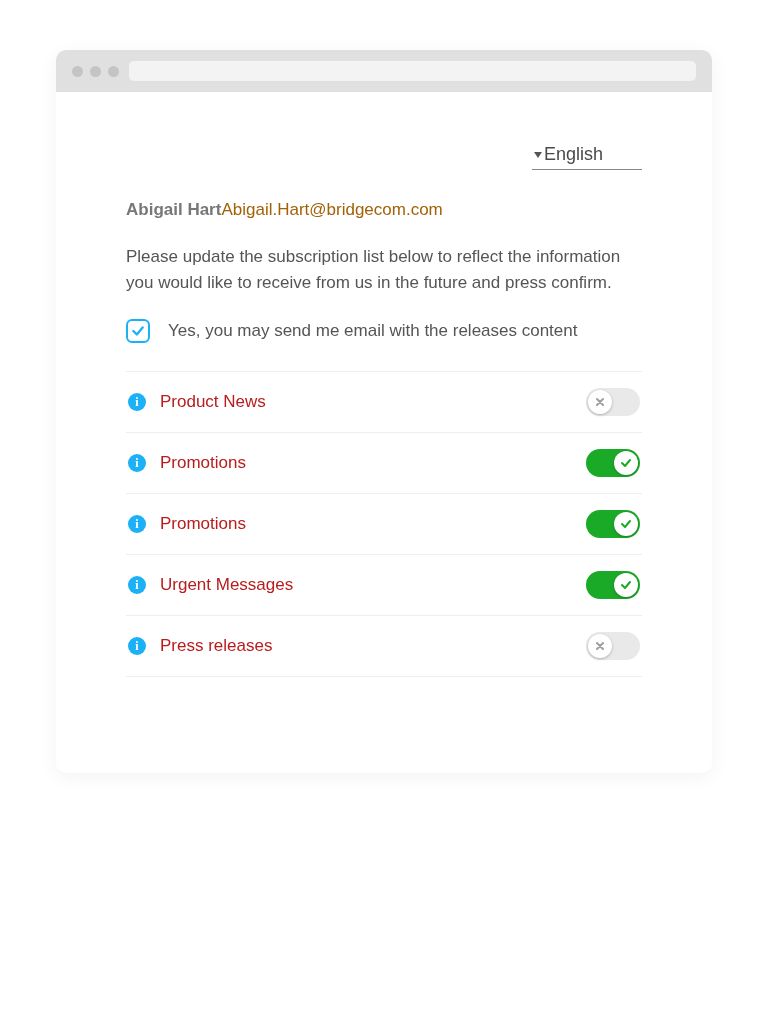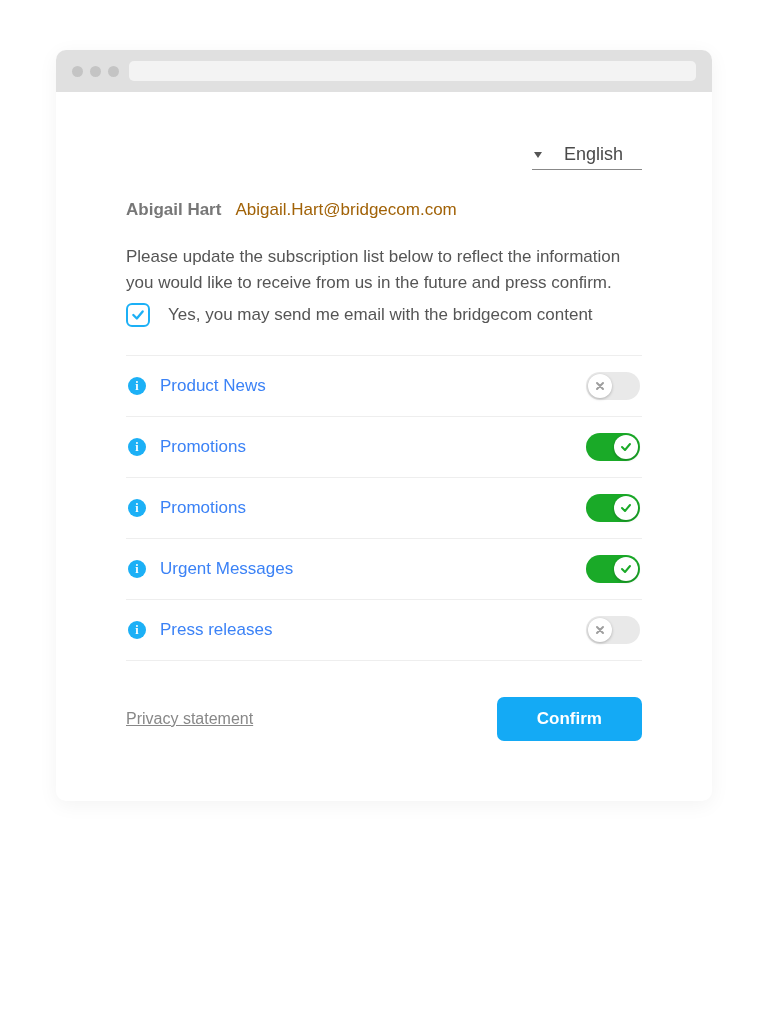--- a/index.html
+++ b/index.html
@@ -46,21 +46,21 @@
   }
 
   .lang-row {
     display: flex;
     justify-content: flex-end;
     margin-bottom: 30px;
   }
   .lang-select {
     display: inline-flex;
     align-items: center;
-    gap: 20px;
+    gap: 0;
     border-bottom: 1px solid #888;
     padding: 2px 4px 4px 2px;
     min-width: 110px;
     font-size: 18px;
     color: #4a4a4a;
     cursor: pointer;
   }
   .lang-select .tri {
     width: 0; height: 0;
     border-left: 4px solid transparent;
@@ -70,31 +70,30 @@
   }
 
   .pref-for {
     color: #bdbdbd;
     font-size: 16px;
     margin-bottom: 4px;
   }
   .user-line {
     display: flex;
     align-items: baseline;
-    gap: 14px;
     margin-bottom: 24px;
   }
   .user-line .name { font-weight: 700; color: #777; font-size: 17px; }
   .user-line .email { color: #a16207; font-size: 17px; }
 
   .instructions {
     color: #555;
     font-size: 17px;
     line-height: 1.5;
-    margin-bottom: 8px;
+    margin-bottom: 24px;
   }
 
   .consent-row {
     display: flex;
     align-items: center;
     gap: 18px;
     margin-bottom: 28px;
   }
   .checkbox {
     width: 24px; height: 24px;
@@ -122,21 +121,21 @@
     border-radius: 50%;
     background: #1cb0f6;
     color: #fff;
     font-weight: 700;
     font-size: 12px;
     display: flex; align-items: center; justify-content: center;
     margin-right: 14px;
     font-family: Georgia, serif;
     flex-shrink: 0;
   }
-  .sub-label { flex: 1; color: #3b82f6; font-size: 17px; }
+  .sub-label { flex: 1; color: #b91c1c; font-size: 17px; }
 
   .toggle {
     width: 54px; height: 28px;
     border-radius: 14px;
     position: relative;
     cursor: pointer;
     flex-shrink: 0;
   }
   .toggle.off { background: #e9e9e9; }
   .toggle.on  { background: #1aaa28; }
@@ -204,21 +203,21 @@
     </div>
 
     <p class="instructions">Please update the subscription list below to reflect the information you would like to receive from us in the future and press confirm.</p>
 
     <div class="consent-row">
       <div class="checkbox">
         <svg viewBox="0 0 24 24">
           <path fill="none" stroke="#1cb0f6" stroke-width="4" stroke-linecap="round" stroke-linejoin="round" d="M4 12 L10 18 L20 6"></path>
         </svg>
       </div>
-      <span class="consent-label">Yes, you may send me email with the bridgecom content</span>
+      <span class="consent-label">Yes, you may send me email with the releases content</span>
     </div>
 
     <div class="subs">
 
       <div class="sub-row">
         <div class="info-icon">i</div>
         <div class="sub-label">Product News</div>
         <div class="toggle off">
           <div class="knob">
             <svg viewBox="0 0 24 24">
@@ -271,19 +270,15 @@
           <div class="knob">
             <svg viewBox="0 0 24 24">
               <path stroke="#9e9e9e" stroke-width="4" stroke-linecap="round" d="M6 6 L18 18 M18 6 L6 18"></path>
             </svg>
           </div>
         </div>
       </div>
 
     </div>
 
-    <div class="footer-row">
-      <a class="privacy-link">Privacy statement</a>
-      <button class="confirm-btn">Confirm</button>
-    </div>
 
   </div>
 </div>
 
 </body></html>

